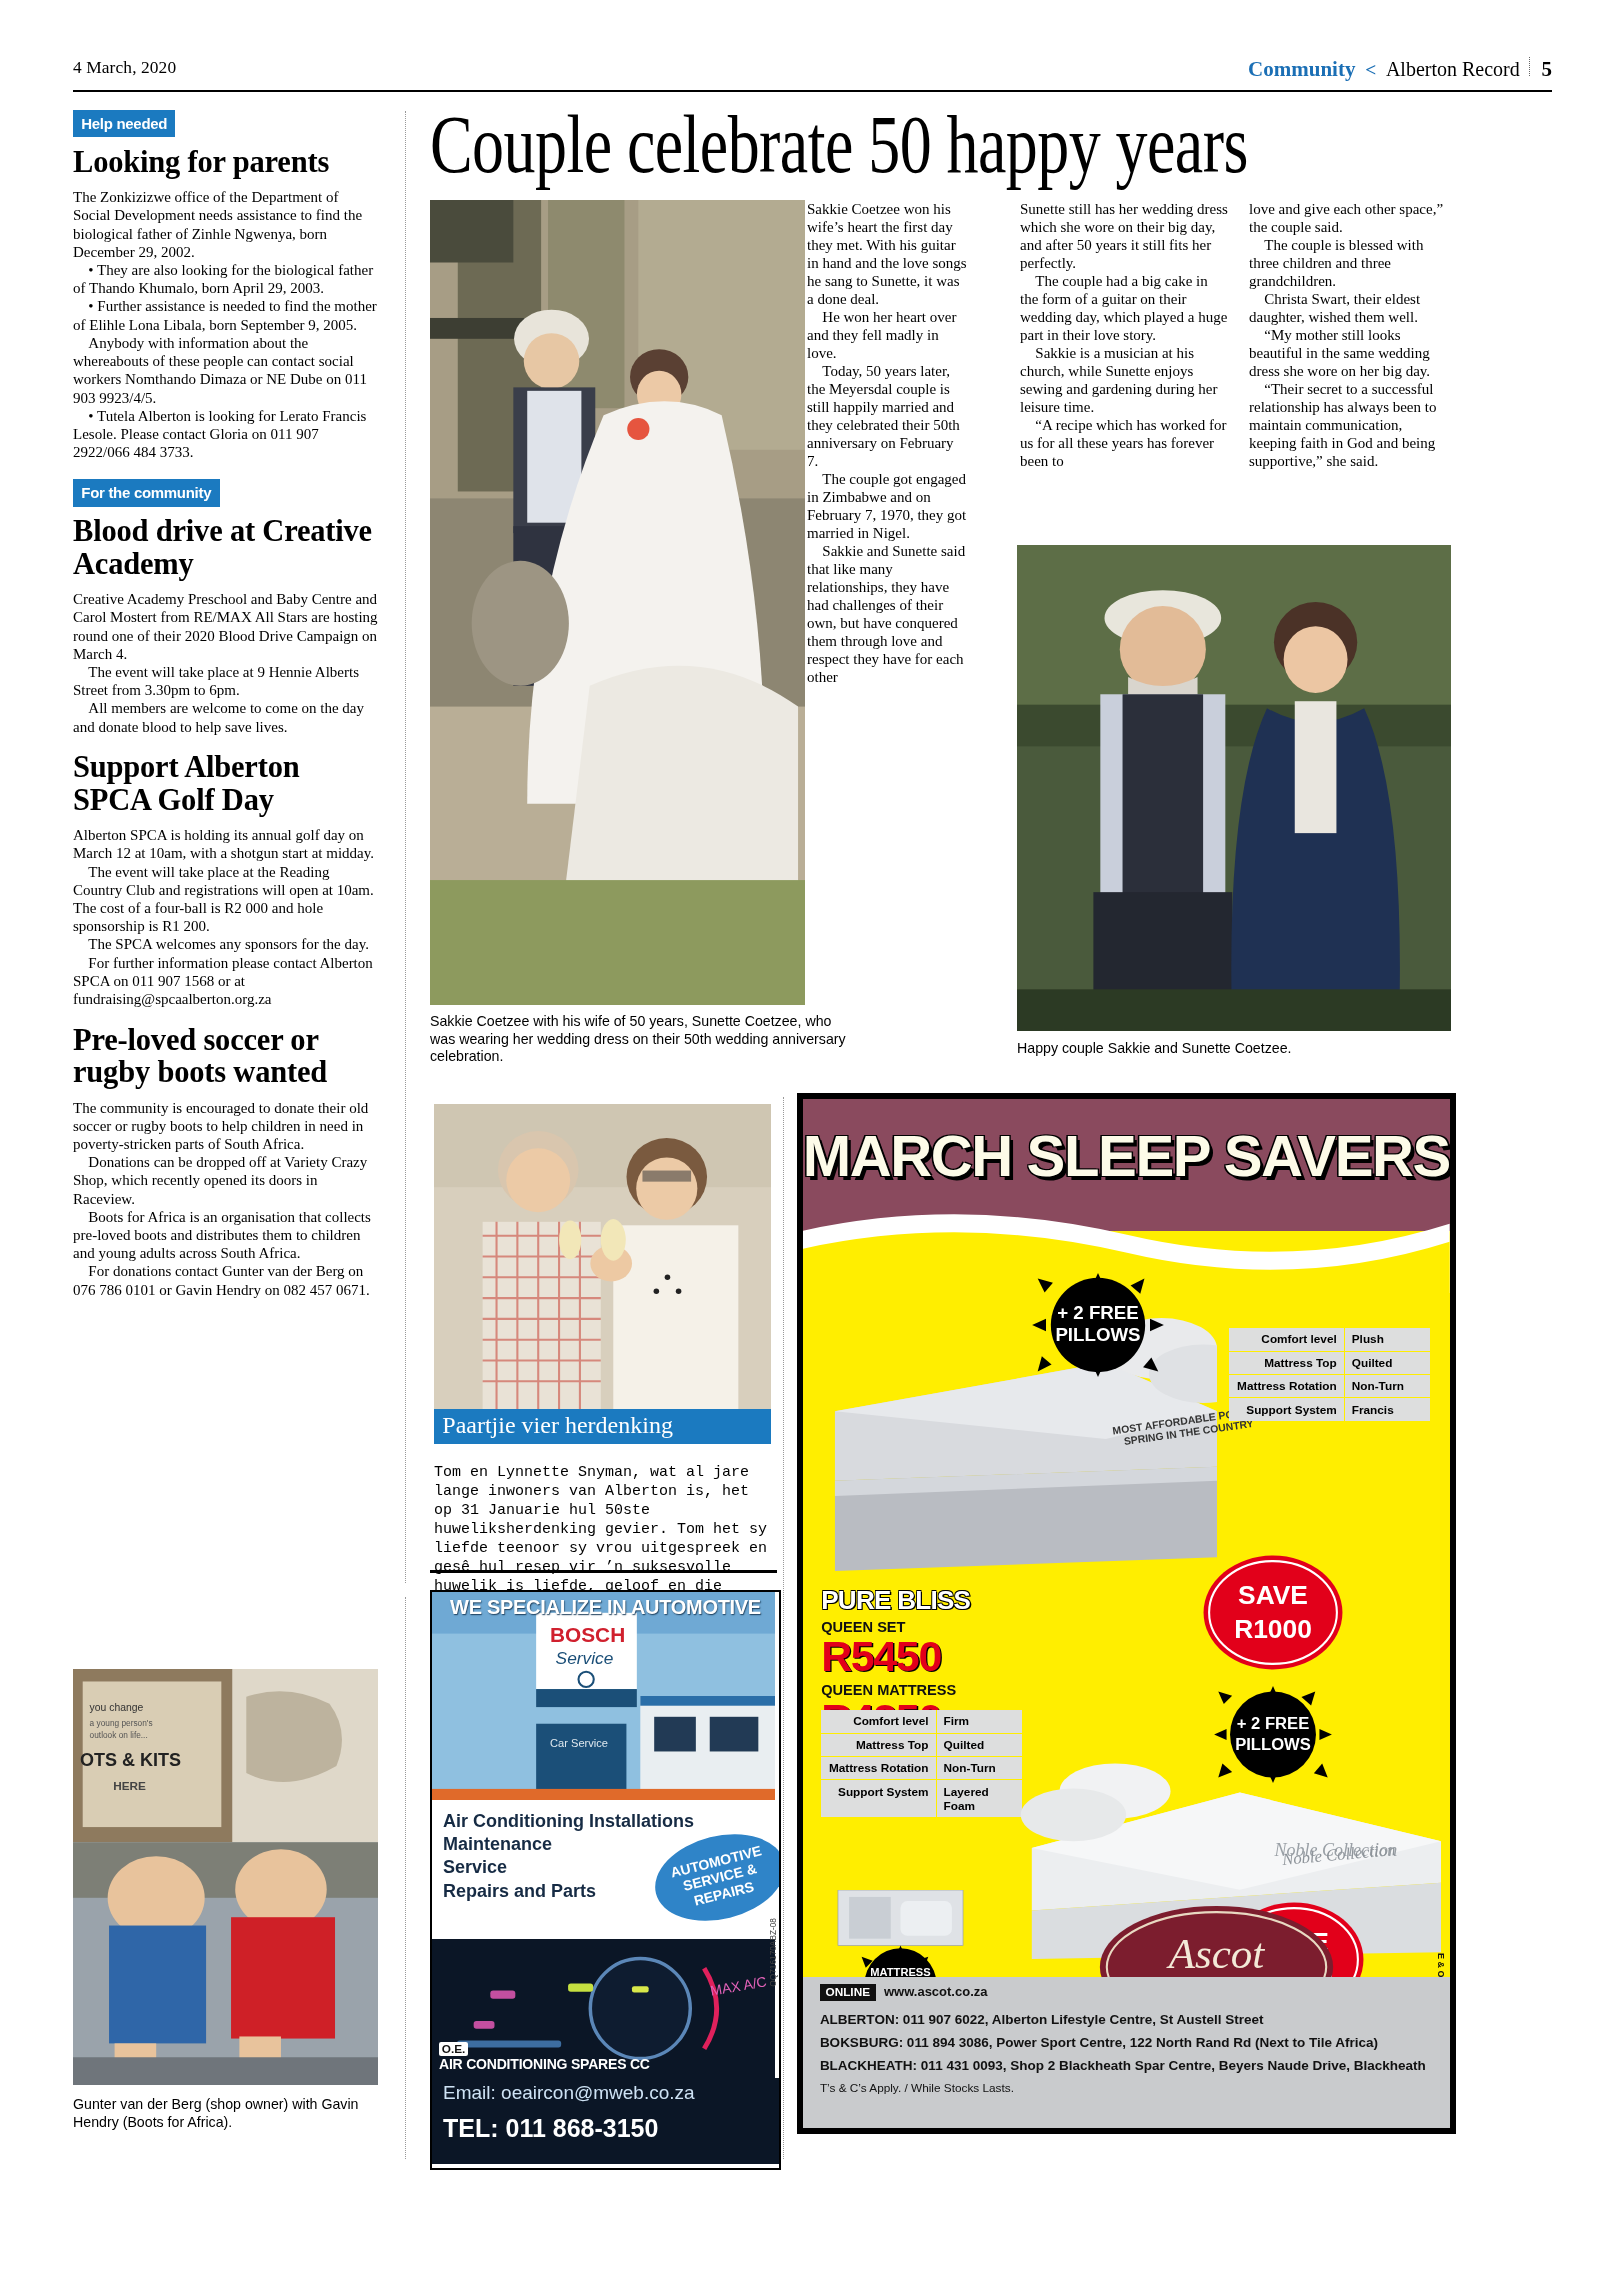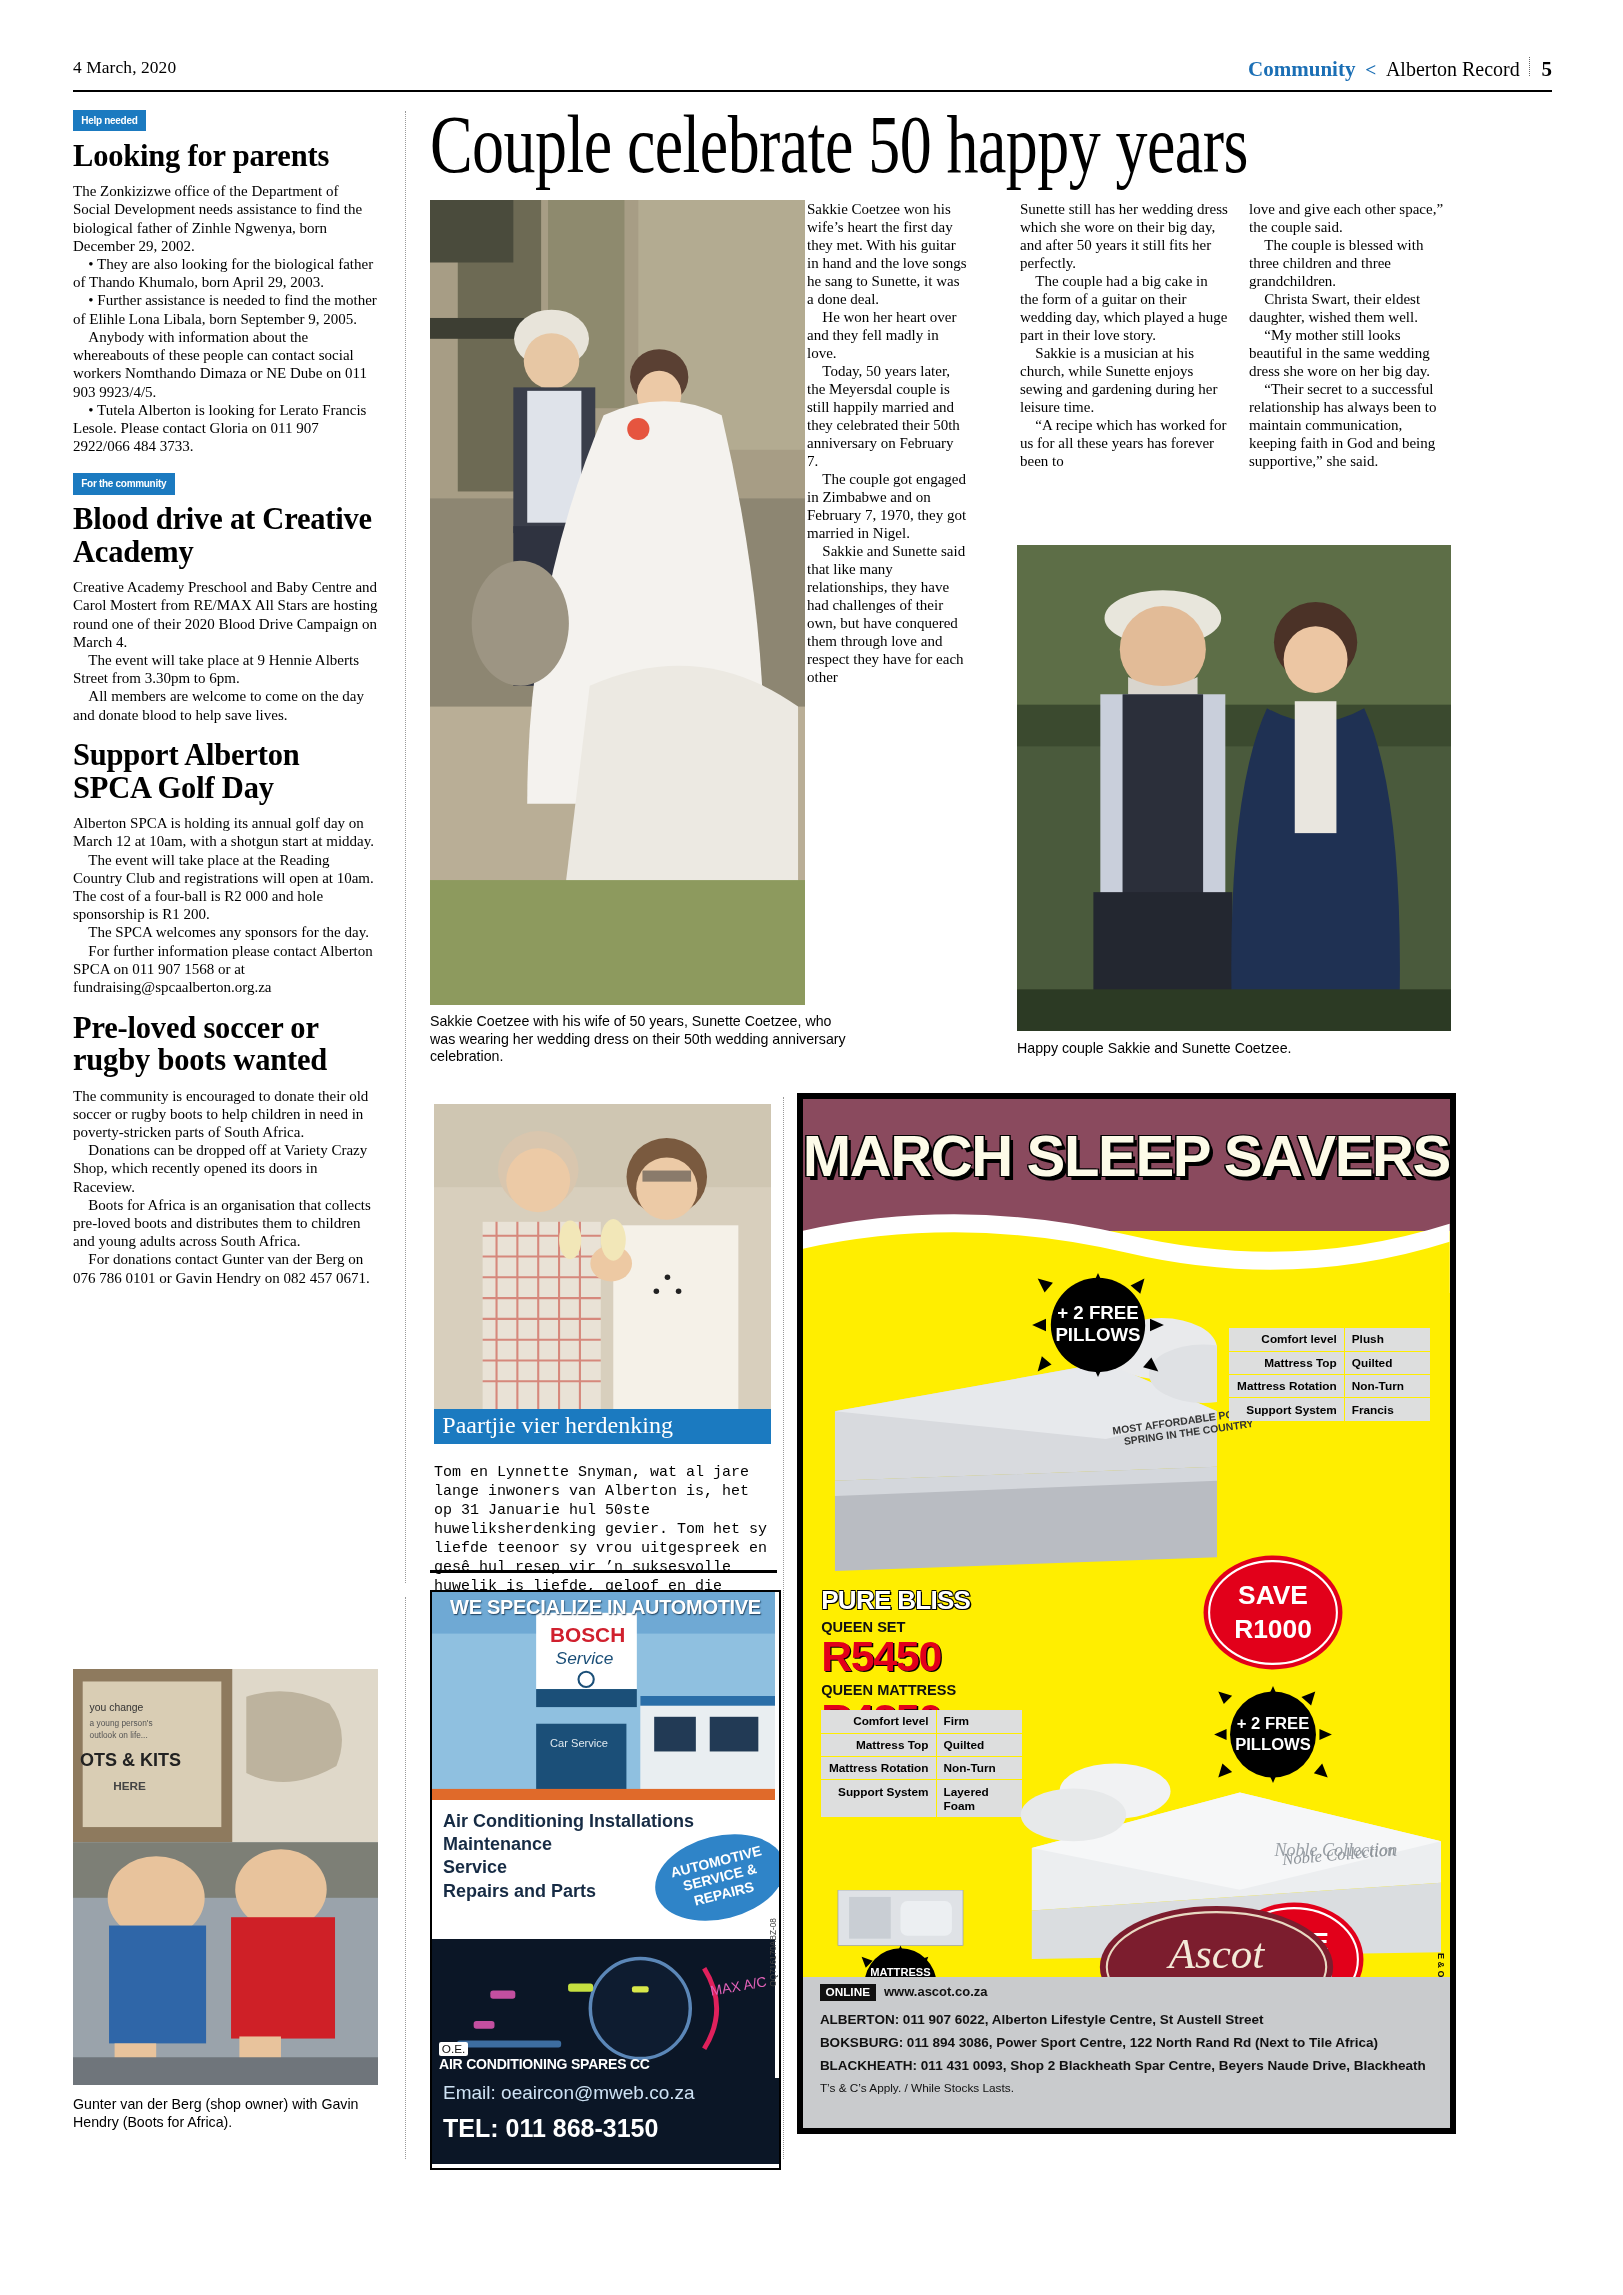--- a/index.html
+++ b/index.html
@@ -12,21 +12,21 @@
   #masthead .right{position:absolute;right:0;top:0;display:flex;align-items:baseline;gap:9.7px;font-size:21px;}
   #masthead .community{color:#1b6fb5;font-weight:bold;font-family:"Liberation Serif",serif;}
   #masthead .chev{color:#1b6fb5;font-weight:bold;font-size:19.4px;}
   #masthead .rec{font-size:20px;}
   #masthead .sep{display:inline-block;width:1.4px;height:19.4px;border-left:1.4px dotted #666;}
   #masthead .pno{font-weight:bold;font-size:21px;}
   #mast-rule{position:absolute;left:73px;top:90px;width:1479px;height:2.1px;background:#000;}
 
   
   .kicker{background:#1b7ac0;color:#fff;font-family:"Liberation Sans",sans-serif;font-weight:bold;
-          font-size:10px;padding:4.9px 8.3px 5.6px 8.3px;display:inline-block;letter-spacing:-0.3px;}
+          font-size:15px;padding:4.9px 8.3px 5.6px 8.3px;display:inline-block;letter-spacing:-0.3px;}
   .hd{font-family:"Liberation Serif",serif;font-weight:bold;font-size:30.5px;line-height:1.07;margin:8.3px 0 9.7px 0;letter-spacing:-0.2px;}
   .body-txt{font-size:15px;line-height:1.215;text-align:left;}
   .body-txt p{margin:0;text-indent:15.3px;}
   .body-txt p.first{text-indent:0;}
   .hrule{position:absolute;background:#000;}
   .cap{font-family:"Liberation Sans",sans-serif;font-size:14.2px;line-height:1.24;color:#000;}
 
   
   #col-left{position:absolute;left:73px;top:110px;width:305px;}
 
@@ -302,21 +302,21 @@
           <rect width="494" height="200" fill="#0b1626"></rect>
           <circle cx="300" cy="100" r="72" fill="#0e1c30" stroke="#5b87b8" stroke-width="5"></circle>
           <rect x="288" y="68" width="24" height="9" rx="3" fill="#d8e84a"></rect>
           <path d="M392 42 q36 58 0 116" stroke="#e0215c" stroke-width="7" fill="none"></path>
           <rect x="84" y="74" width="36" height="12" rx="4" fill="#c34fa0"></rect>
           <rect x="60" y="118" width="30" height="11" rx="4" fill="#c34fa0"></rect>
           <rect x="196" y="64" width="36" height="12" rx="4" fill="#c6e040"></rect>
           <rect x="36" y="146" width="150" height="10" rx="4" fill="#3d6da0"></rect>
         </svg>
         <div style="position:absolute;left:7px;bottom:5.6px;font-family:'Liberation Sans',sans-serif;color:#fff;">
-          <div style="font-size:11.8px;font-weight:normal;background:#fff;color:#111;display:inline-block;padding:0 2.8px;border-radius:2.1px;margin-top:11px;">O.E.</div>
+          <div style="font-size:11.8px;font-weight:bold;background:#fff;color:#111;display:inline-block;padding:0 2.8px;border-radius:2.1px;margin-top:11px;">O.E.</div>
           <div style="font-size:14px;font-weight:bold;letter-spacing:-0.2px;">AIR CONDITIONING SPARES CC</div>
         </div>
         <div style="position:absolute;right:12.5px;top:40px;font-family:'Liberation Sans',sans-serif;font-size:14px;
                     color:#e262b8;transform:rotate(-10deg);text-align:center;line-height:1;">MAX A/C</div>
       </div>
 
       <div style="position:absolute;left:0;top:486px;width:100%;height:86px;background:#0b1626;color:#cfe3f5;
                   font-family:'Liberation Sans',sans-serif;padding-left:11px;box-sizing:border-box;">
         <div style="font-size:19px;padding-top:4.2px;">Email: oeaircon@mweb.co.za</div>
         <div style="font-size:25px;font-weight:bold;color:#fff;padding-top:9.7px;">TEL: 011 868-3150</div>

